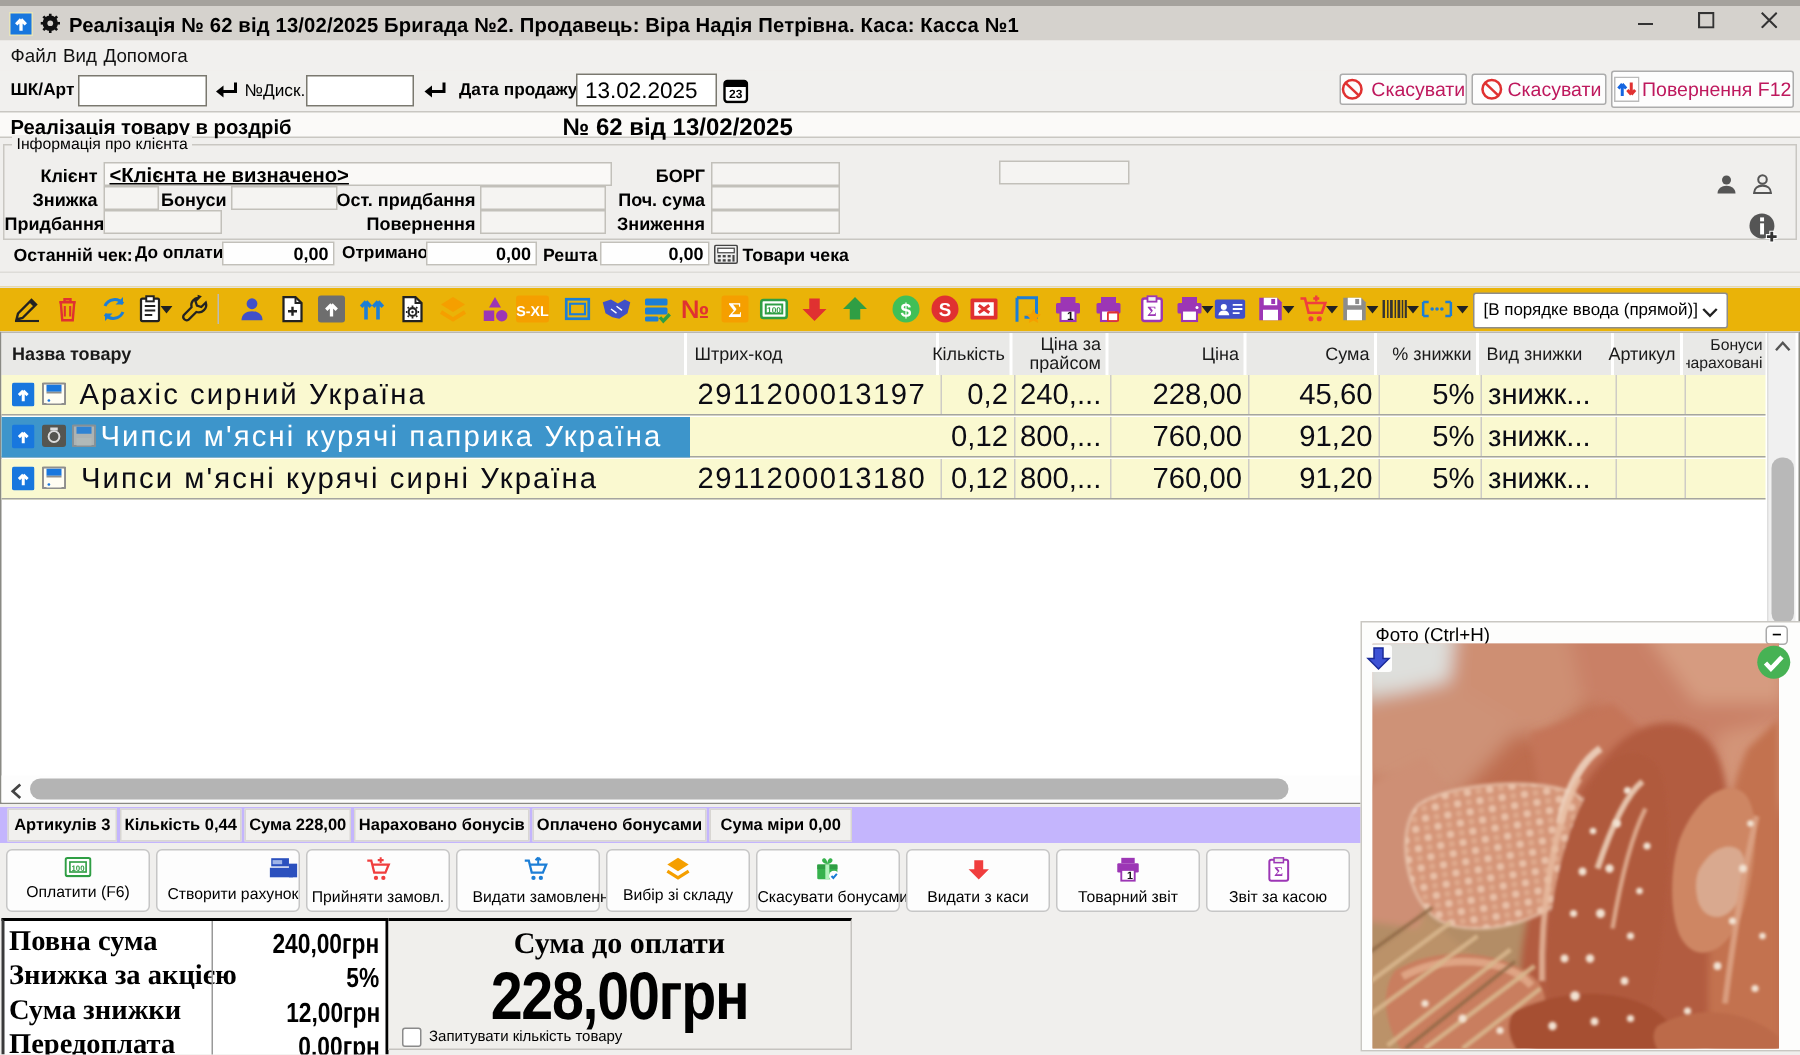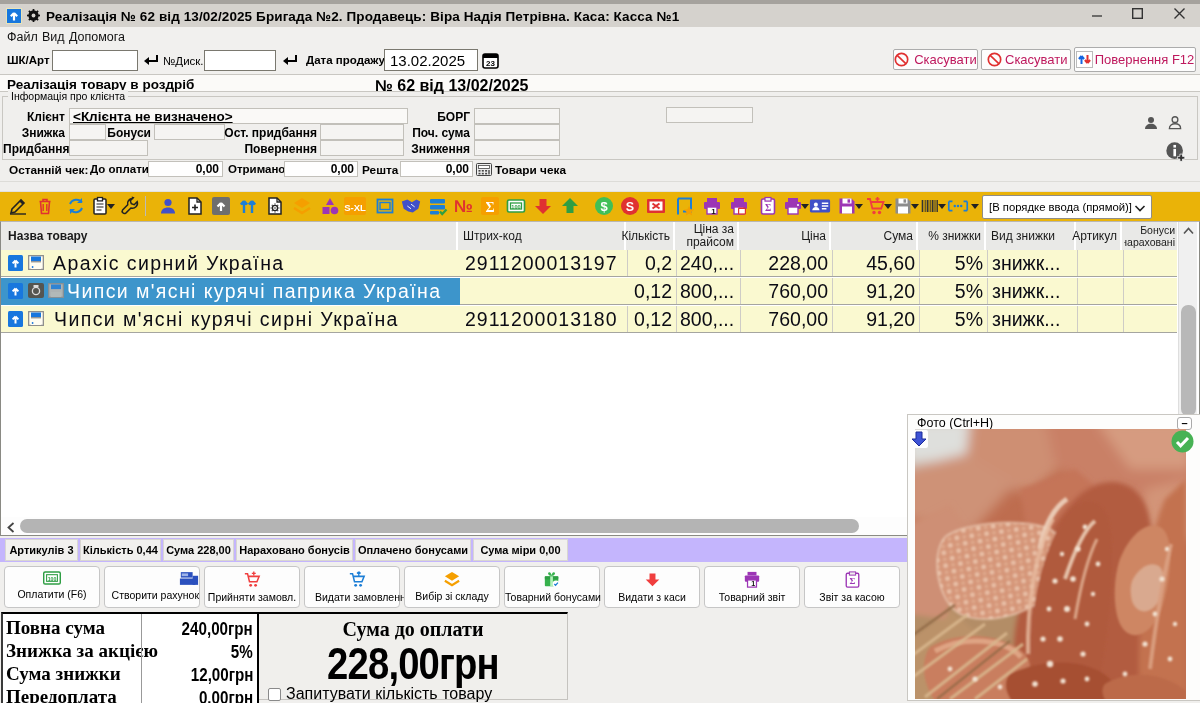--- a/index.html
+++ b/index.html
@@ -52,21 +52,21 @@
 .bigbtn svg { margin-top:4px; }
 .bigbtn .t { margin-top:1px; white-space:nowrap; }
 
 #paysum { left:1px; top:612px; width:258px; height:91px; background:#fff; border-top:2px solid #000; border-left:2px solid #3a3a3a; border-right:2px solid #000; }
 #paysum .lab { position:absolute; left:3px; font-family:"Liberation Serif", serif; font-weight:bold; font-size:19px; color:#000; white-space:nowrap;}
 #paysum .val { position:absolute; right:4px; font-weight:bold; font-size:18.5px; color:#000; transform:scaleX(0.82); transform-origin:right center; white-space:nowrap;}
 #vline { position:absolute; left:138px; top:0; width:1px; height:91px; background:#999; }
 #sumpan { left:259px; top:612px; width:309px; height:88px; background:#F0EFEC; border-top:2px solid #000; border-right:1px solid #C5C3BF; border-bottom:1px solid #C5C3BF;}
 #sumpan .cap { text-align:center; font-family:"Liberation Serif", serif; font-weight:bold; font-size:20px; margin-top:4px; }
 #sumpan .big { text-align:center; font-weight:bold; font-size:45px; margin-top:-3px; transform:scaleX(0.85); letter-spacing:-1px;}
-#chkrow { position:absolute; left:9px; top:71px; font-size:16px; color:#000; display:flex; align-items:center; gap:5px;}
+#chkrow { position:absolute; left:9px; top:71px; font-size:10px; color:#000; display:flex; align-items:center; gap:5px;}
 #chkrow .box { width:13px; height:13px; background:#fff; border:1px solid #8A8A8A; border-radius:2px;}
 
 #photopanel { left:907px; top:414px; width:301px; height:287px; background:#FDFDFC; border:1px solid #C9C7C2; }
 #phototitle { position:absolute; left:9px; top:1px; font-size:12.5px; color:#000; }
 #photo { position:absolute; left:7px; top:14px; width:271px; height:270px; }
 </style></head>
 <body>
 <div class="abs" id="topstrip"></div>
 <div class="abs" id="titlebar"></div>
 <div class="abs" id="appicon"></div>
@@ -544,21 +544,21 @@
       <path d="M10 1 L18 6 L10 11 L2 6 z" fill="#F59F00"></path>
       <path d="M2 11 l8 5 l8-5" fill="none" stroke="#F59F00" stroke-width="2.4"></path>
     </svg><div class="t">Вибір зі складу</div></div>
 <div class="bigbtn" style="left:504px;"><svg width="18" height="17" viewBox="0 0 20 19">
       <rect x="2" y="6" width="15" height="11" rx="1" fill="#37B24D"></rect>
       <rect x="2" y="6" width="15" height="3.4" fill="#2F9E44"></rect>
       <rect x="8" y="6" width="3" height="11" fill="#B2F2BB"></rect>
       <path d="M9.5 5.5 C6 5.5 4.5 2.5 6.5 1.5 c1.6-0.8 3 1.5 3 4 0-2.5 1.4-4.8 3-4 2 1 0.5 4-3 4 z" fill="#37B24D"></path>
       <circle cx="14.5" cy="14.5" r="3.8" fill="#fff"></circle>
       <path d="M12.6 14.5 l1.4 1.5 2.6-3" stroke="#1C7ED6" stroke-width="1.5" fill="none"></path>
-    </svg><div class="t">Товарний бонусами</div></div>
+    </svg><div class="t">Скасувати бонусами</div></div>
 <div class="bigbtn" style="left:604px;"><svg width="17" height="17" viewBox="0 0 20 20">
       <path d="M6.5 3 h7 v7 h4.5 L10 18 2 10 h4.5 z" fill="#F03E3E"></path>
     </svg><div class="t">Видати з каси</div></div>
 <div class="bigbtn" style="left:704px;"><svg width="18" height="17" viewBox="0 0 20 19">
       <rect x="5" y="1" width="10" height="4" fill="#9C36B5"></rect>
       <rect x="2" y="5" width="16" height="7" rx="1" fill="#9C36B5"></rect>
       <rect x="5" y="10" width="10" height="8" fill="#fff" stroke="#9C36B5" stroke-width="1.4"></rect>
       <text x="11.5" y="17" font-size="8" font-weight="bold" fill="#111" text-anchor="middle">1</text>
     </svg><div class="t">Товарний звіт</div></div>
 <div class="bigbtn" style="left:804px;"><svg width="15" height="17" viewBox="0 0 16 19">

